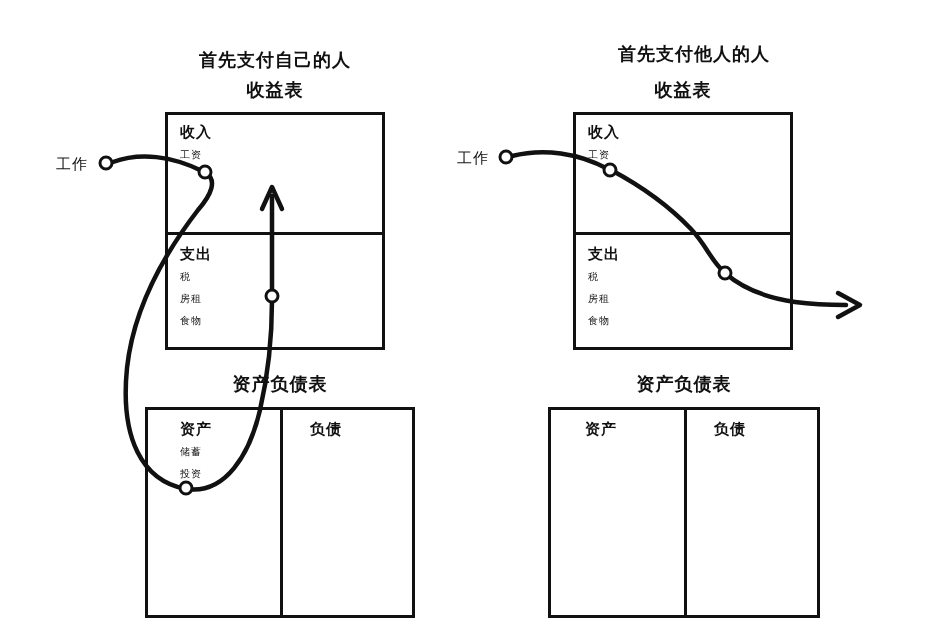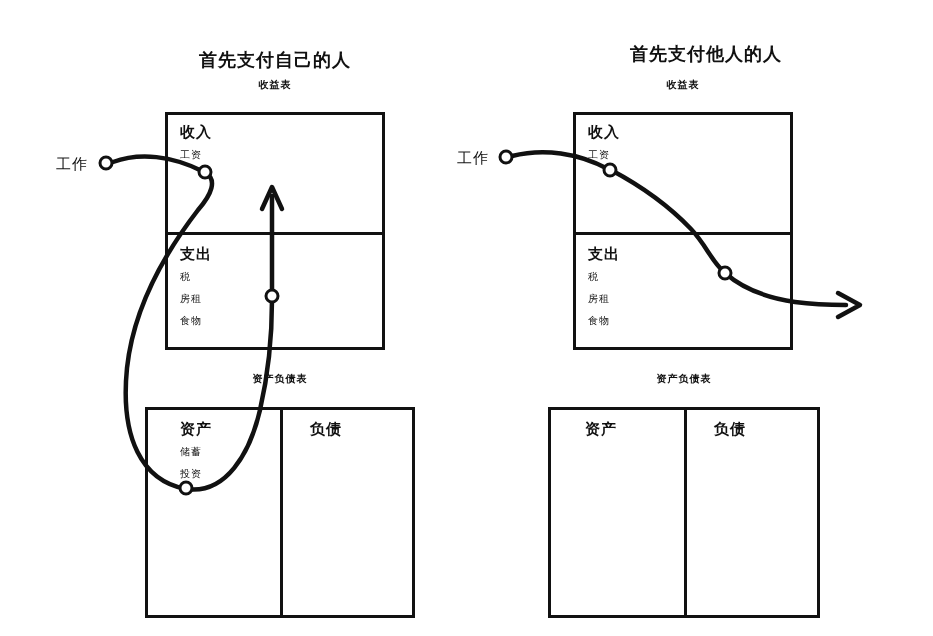--- a/index.html
+++ b/index.html
@@ -6,21 +6,21 @@
   html,body { width:933px; height:636px; }
   body {
     position:relative;
     background:#ffffff;
     font-family:"Liberation Sans","DejaVu Sans",sans-serif;
     color:#111111;
     overflow:hidden;
   }
   .abs { position:absolute; }
   .title { font-weight:bold; font-size:18px; letter-spacing:1px; }
-  .subtitle { font-weight:bold; font-size:10px; letter-spacing:1px; }
+  .subtitle { font-weight:bold; font-size:18px; letter-spacing:1px; }
   .box { position:absolute; border:3px solid #111111; background:transparent;padding-left:34px; }
   .hdivider { position:absolute; left:-1px; right:-1px; height:3px; background:#111111; }
   .vdivider { position:absolute; top:-1px; bottom:-1px; width:3px; background:#111111; }
   .cell-label { font-weight:bold; font-size:15px; line-height:24px; letter-spacing:1px; }
   .cell-item { font-size:10px; line-height:22px; letter-spacing:1px; }
   .job-label { font-size:15px; letter-spacing:1px;text-align:center; }
   svg.flow { position:absolute; left:0; top:0; pointer-events:none; }
 </style>
 </head>
 <body>
@@ -52,21 +52,21 @@
   <div class="abs" style="left:32px;top:7px;">
     <div class="cell-label">资产</div>
     <div class="cell-item">储蓄</div>
     <div class="cell-item">投资</div>
   </div>
   <div class="abs" style="left:162px;top:7px;">
     <div class="cell-label">负债</div>
   </div>
 </div>
 
-<div class="abs title" style="left:586px;top:42px;width:240px;text-align:center;">首先支付他人的人</div>
+<div class="abs title" style="left:574px;top:42px;width:240px;text-align:center;">首先支付他人的人</div>
 
 <div class="abs subtitle" style="left:573px;top:78px;width:220px;text-align:center;">收益表</div>
 
 <div class="box" style="left:573px;top:112px;width:220px;height:238px;">
   <div class="hdivider" style="top:117px;"></div>
   <div class="abs" style="left:12px;top:5px;">
     <div class="cell-label">收入</div>
     <div class="cell-item">工资</div>
   </div>
   <div class="abs" style="left:12px;top:127px;">

